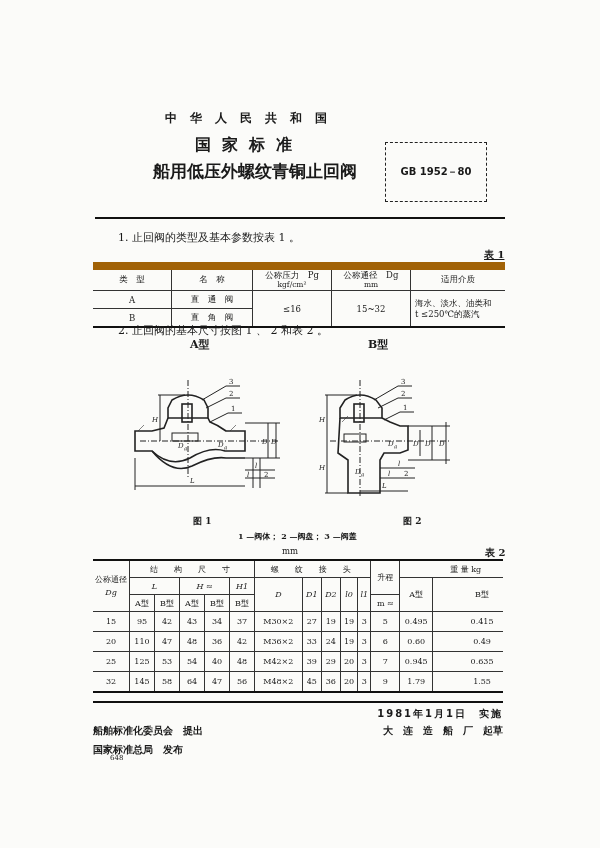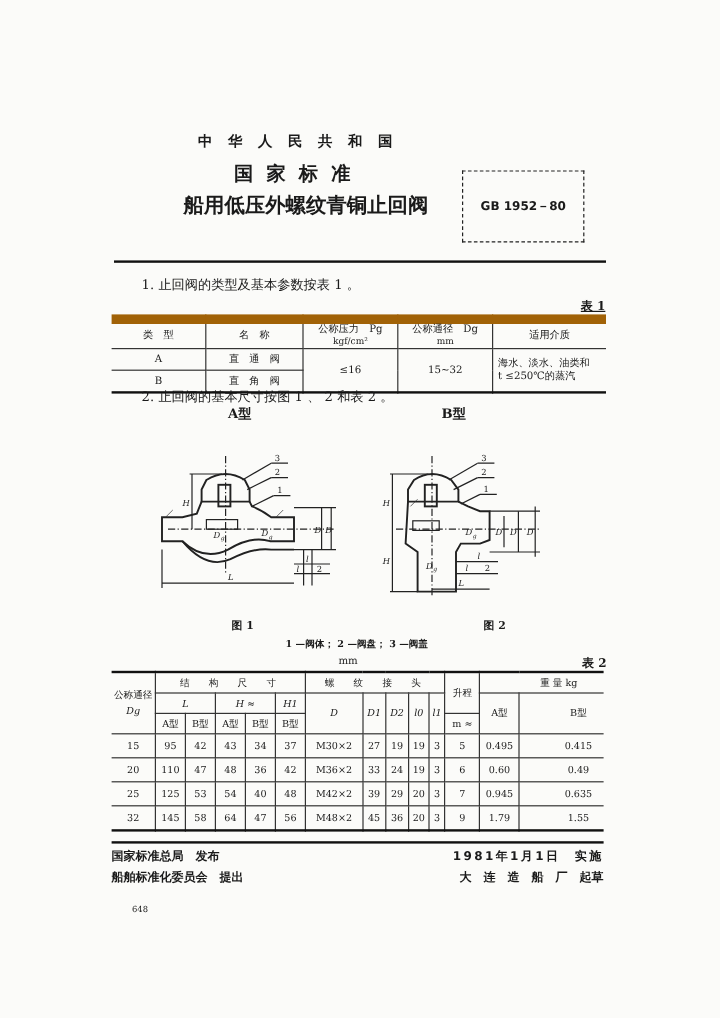--- a/index.html
+++ b/index.html
@@ -282,17 +282,17 @@
     <td>20</td>
     <td>3</td>
     <td>9</td>
     <td>1.79</td>
     <td class="last">1.55</td>
   </tr>
 </tbody>
   </table>
 
 <div class="abs rule" style="left:93px; top:701px; width:410px;"></div>
-<div class="abs foot" style="left:93px; top:707px;">国家标准总局　发布</div>
+<div class="abs foot" style="left:93px; top:743px;">国家标准总局　发布</div>
 <div class="abs foot" style="left:93px; top:724px;">船舶标准化委员会　提出</div>
 <div class="abs foot" style="right:97px; top:707px; letter-spacing:2px">1981年1月1日　实施</div>
 <div class="abs foot" style="right:97px; top:724px;">大　连　造　船　厂　起草</div>
 <div class="abs" style="left:110px; top:754px; font-size:7px">648</div>
 
 </body></html>

